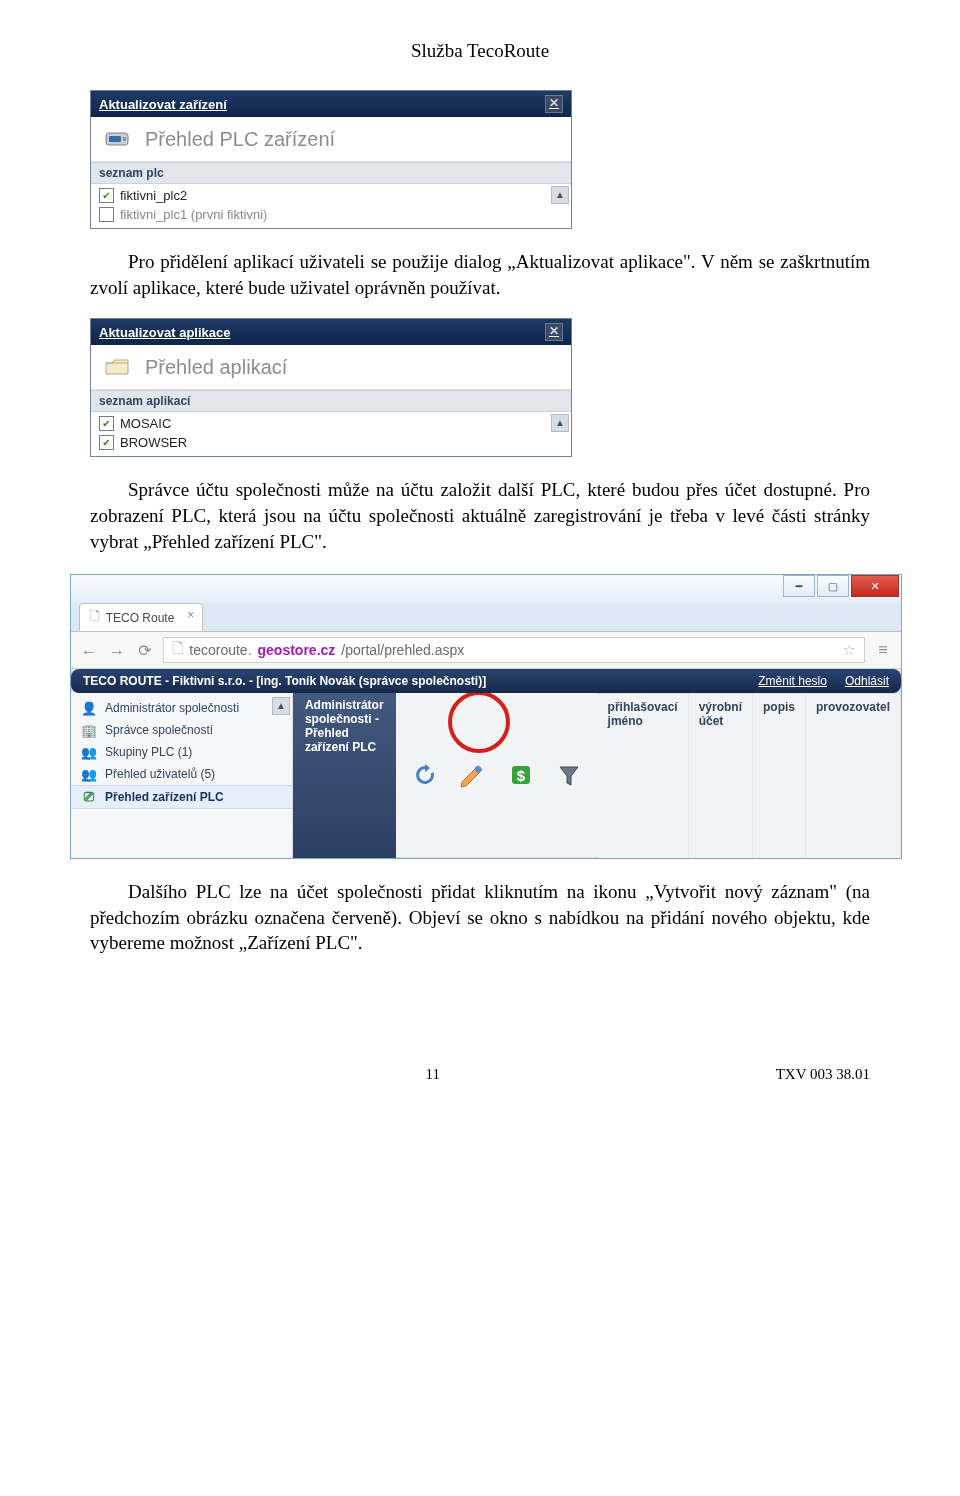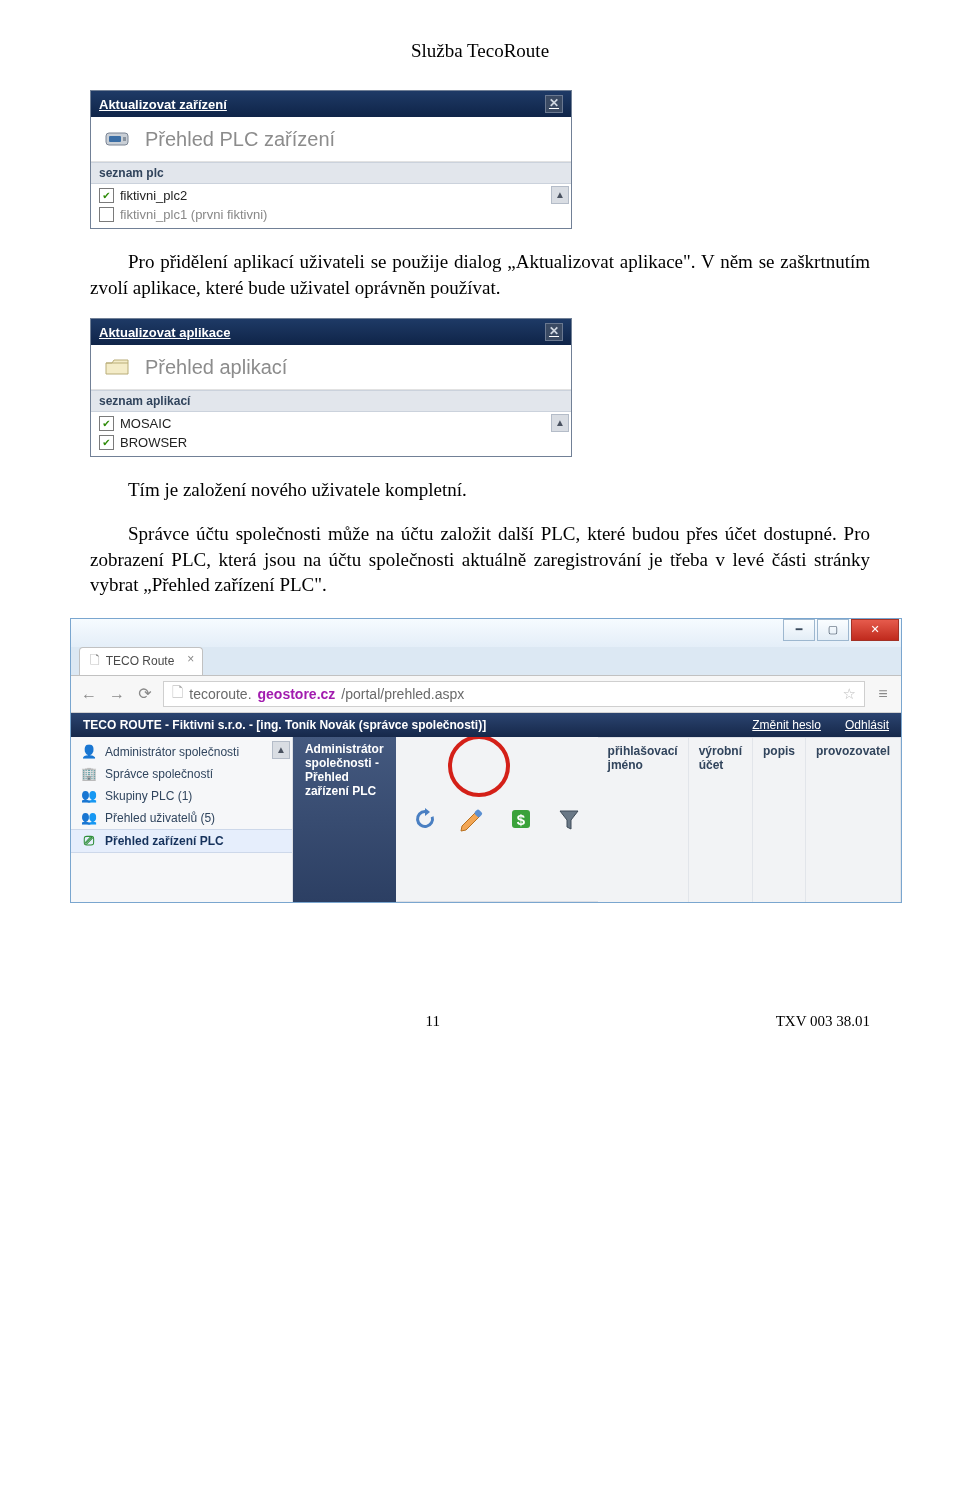--- a/index.html
+++ b/index.html
@@ -207,24 +207,25 @@
     margin-left: auto; color: #bdbdbd; font-size: 15px;
   }
   .appheader {
     background: linear-gradient(#2b4470, #16284a);
     color: #fff;
     padding: 5px 12px;
     font-weight: bold;
     font-size: 12px;
     display: flex;
     align-items: center;
+    border-radius: 8px;
   }
   .appheader .links {
     margin-left: auto; font-weight: normal;
-    display: flex; gap: 24px;
+    display: flex; gap: 18px;
   }
   .appheader .links span { text-decoration: underline; cursor: pointer; }
   .appbody {
     display: flex;
     background: #fff;
     height: 165px;
     overflow: hidden;
   }
   .sidebar {
     width: 250px;
@@ -375,21 +376,20 @@
         <span class="chk">✔</span>
         <span>MOSAIC</span>
       </div>
       <div class="dlg-list-row">
         <span class="chk">✔</span>
         <span>BROWSER</span>
       </div>
     </div>
   </div>
 
-  <p class="body-text indent">Tím je založení nového uživatele kompletní.</p>
 
 
   <p class="body-text indent">Správce účtu společnosti může na účtu založit další PLC, které budou přes účet dostupné. Pro zobrazení PLC, která jsou na účtu společnosti aktuálně zaregistrování je třeba v levé části stránky vybrat „Přehled zařízení PLC".</p>
 
   <div class="browser">
     <div class="win-caption">
       <div class="win-btn">━</div>
       <div class="win-btn">▢</div>
       <div class="win-btn close">✕</div>
     </div>
@@ -474,20 +474,21 @@
         <div class="grid-head">
           <div class="col">přihlašovací jméno</div>
           <div class="col">výrobní účet</div>
           <div class="col">popis</div>
           <div class="col">provozovatel</div>
         </div>
       </div>
     </div>
   </div>
 
+  <p class="body-text indent">Dalšího PLC lze na účet společnosti přidat kliknutím na ikonu „Vytvořit nový záznam" (na předchozím obrázku označena červeně). Objeví se okno s nabídkou na přidání nového objektu, kde vybereme možnost „Zařízení PLC".</p>
 
   <div class="footer">
     <span></span>
     <span>11</span>
     <span>TXV 003 38.01</span>
   </div>
 
 </div>
 
 </body></html>

